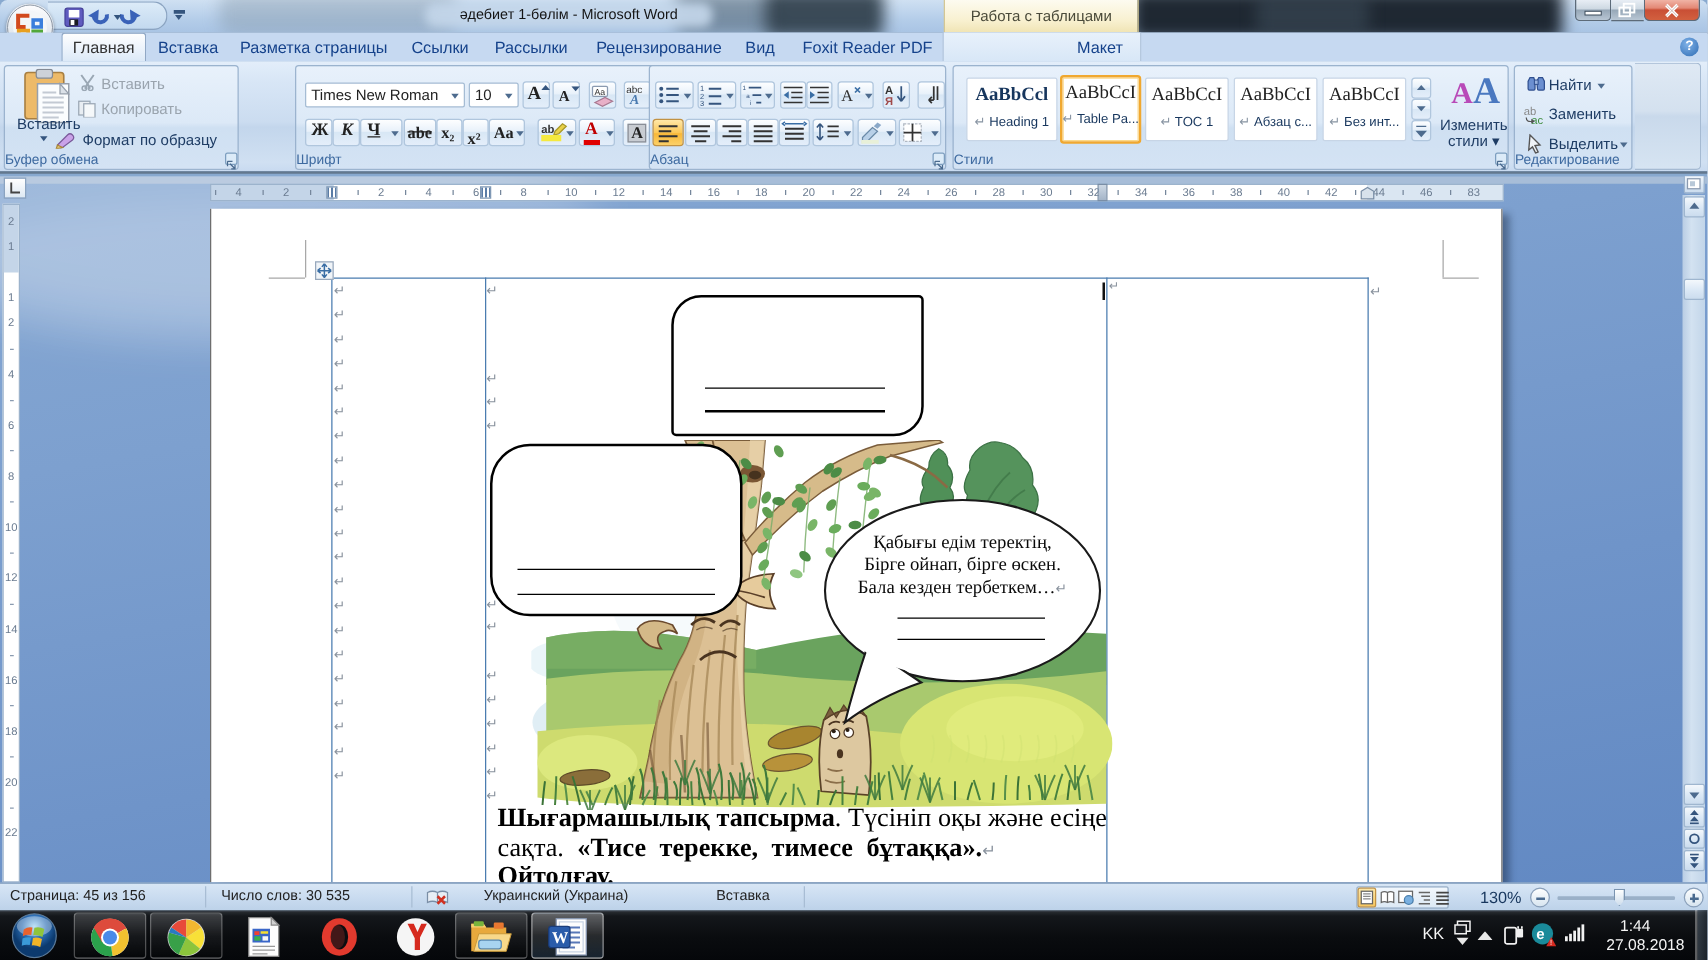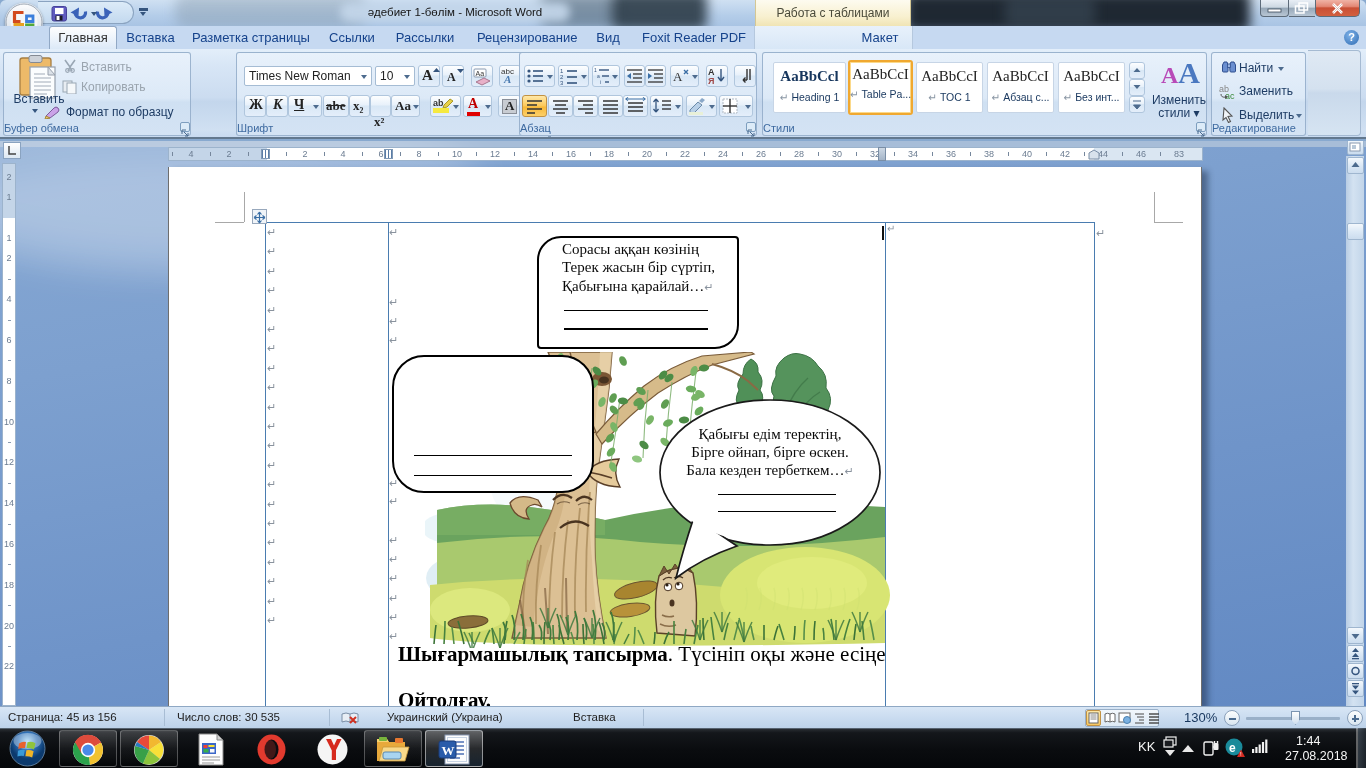--- a/index.html
+++ b/index.html
@@ -217,21 +217,21 @@
         <span class="icontxt" style="position:absolute;left:5px;top:1px;text-decoration:underline;">Ч</span>
         <div class="dd" style="left:24px;top:9px;"></div>
       </div>
     <div class="cbtn" style="left:86px;top:42px;width:26px;height:22px;">
         <span class="icontxt" style="position:absolute;left:2px;top:2px;font-size:13px;text-decoration:line-through;">abe</span>
       </div>
     <div class="cbtn" style="left:112px;top:42px;width:21px;height:22px;">
         <span class="icontxt" style="position:absolute;left:3px;top:2px;font-size:13px;">x₂</span>
       </div>
     <div class="cbtn" style="left:133px;top:42px;width:21px;height:22px;">
-        <span class="icontxt" style="position:absolute;left:3px;top:18px;font-size:13px;">x²</span>
+        <span class="icontxt" style="position:absolute;left:3px;top:7px;font-size:13px;">x²</span>
       </div>
     <div class="cbtn" style="left:154px;top:42px;width:29px;height:22px;">
         <span class="icontxt" style="position:absolute;left:3px;top:2px;font-size:13px;">Aa</span>
         <div class="dd" style="left:21px;top:9px;"></div>
       </div>
     <div class="cbtn" style="left:193px;top:42px;width:31px;height:22px;"><svg width="29" height="20">
           <text x="2" y="10" font-size="9" font-weight="bold" fill="#333">ab</text>
           <path d="M13 9 l6 -6 3 2 -6 6 -4 1z" fill="#e8d048" stroke="#a89828"></path>
           <rect x="2" y="12" width="16" height="5" fill="#f5e940"></rect>
         </svg><div class="dd" style="left:22px;top:9px;"></div></div>
@@ -782,39 +782,37 @@
       <path d="M500 648 Q 500 636 500 628" stroke="#3f7a40" stroke-width="1.5" fill="none" opacity="0.85"></path>
       <path d="M500 648 Q 504 636 508 628" stroke="#3f7a40" stroke-width="1.5" fill="none" opacity="0.85"></path>
       <path d="M836 640 Q 832 628 828 620" stroke="#3f7a40" stroke-width="1.5" fill="none" opacity="0.85"></path>
       <path d="M836 640 Q 836 628 836 620" stroke="#3f7a40" stroke-width="1.5" fill="none" opacity="0.85"></path>
       <path d="M836 640 Q 840 628 844 620" stroke="#3f7a40" stroke-width="1.5" fill="none" opacity="0.85"></path>
       <path d="M860 632 Q 856 620 852 612" stroke="#3f7a40" stroke-width="1.5" fill="none" opacity="0.85"></path>
       <path d="M860 632 Q 860 620 860 612" stroke="#3f7a40" stroke-width="1.5" fill="none" opacity="0.85"></path>
       <path d="M860 632 Q 864 620 868 612" stroke="#3f7a40" stroke-width="1.5" fill="none" opacity="0.85"></path>
     </svg>
 <div class="abs" style="left:537px;top:95px;width:202px;height:113px;background:#fff;border:2.3px solid #000;border-radius:24px 4px 24px 4px;"></div>
-<div class="bubtxt abs" style="left:562px;top:98.5px;">Сорасы аққан көзінің
-Терек жасын бір сүртіп,
-Қабығына қарайлай…<span style="color:#8a939e;font-family:Liberation Sans,sans-serif;font-size:11px;">↵</span></div>
 <div class="uline" style="left:564px;top:168.5px;width:144px;"></div>
 <div class="uline" style="left:564px;top:187px;width:144px;"></div>
 <div class="abs" style="left:392px;top:213.5px;width:202px;height:138px;background:#fff;border:2px solid #000;border-radius:32px;"></div>
 <div class="uline" style="left:414px;top:313.5px;width:158px;"></div>
 <div class="uline" style="left:414px;top:333.5px;width:158px;"></div>
 <svg class="abs" style="left:655px;top:255px;" width="232" height="190" viewBox="655 396 232 190">
 <ellipse cx="770" cy="472.5" rx="110" ry="72.5" fill="#fff" stroke="#1a1a1a" stroke-width="1.7"></ellipse>
 <path d="M694 517 Q 683 550 676 578 Q 702 558 737 546 Z" fill="#fff" stroke="#1a1a1a" stroke-width="1.7"></path>
 <ellipse cx="770" cy="472.5" rx="108" ry="70.5" fill="#fff"></ellipse>
 </svg>
 <div class="bubtxt abs" style="left:660px;top:284px;width:220px;text-align:center;line-height:18.2px;">Қабығы едім теректің,
 Бірге ойнап, бірге өскен.
 Бала кезден тербеткем…<span style="color:#8a939e;font-family:Liberation Sans,sans-serif;font-size:11px;">↵</span></div>
 <div class="uline" style="left:718px;top:352.8px;width:118px;"></div>
 <div class="uline" style="left:718px;top:369.7px;width:118px;"></div>
 <div class="abs" style="left:398px;top:501px;font-family:'Liberation Serif',serif;font-size:21px;color:#000;white-space:nowrap;"><b>Шығармашылық тапсырма</b>. Түсініп оқы және есіңе</div>
+<div class="abs" style="left:398px;top:525px;font-family:'Liberation Serif',serif;font-size:21px;color:#000;white-space:nowrap;word-spacing:5.5px;">сақта. <b>«Тисе терекке, тимесе бұтаққа».</b><span style="color:#8a939e;font-size:13px;">↵</span></div>
 <div class="abs" style="left:398px;top:547px;font-family:'Liberation Serif',serif;font-size:21px;font-weight:bold;color:#000;white-space:nowrap;">Ойтолғау.</div>
 <div id="scrollv"></div>
 <div class="sbtn" style="top:-2px;height:16px;left:1347px;width:17px;"><svg width="15" height="14">
         <rect x="2" y="3" width="10" height="8" fill="#fff" stroke="#8a9ab0"></rect>
         <rect x="4" y="5" width="4" height="4" fill="#b8c8d8"></rect>
       </svg></div>
 <div class="sbtn" style="top:16px;height:17px;left:1347px;width:17px;"><svg width="15" height="15">
         <path d="M7.5 4 l4 5 h-8z" fill="#4d6b8e"></path>
       </svg></div>
 <div class="sbtn" style="top:82px;height:17px;left:1347px;width:17px;"></div>

